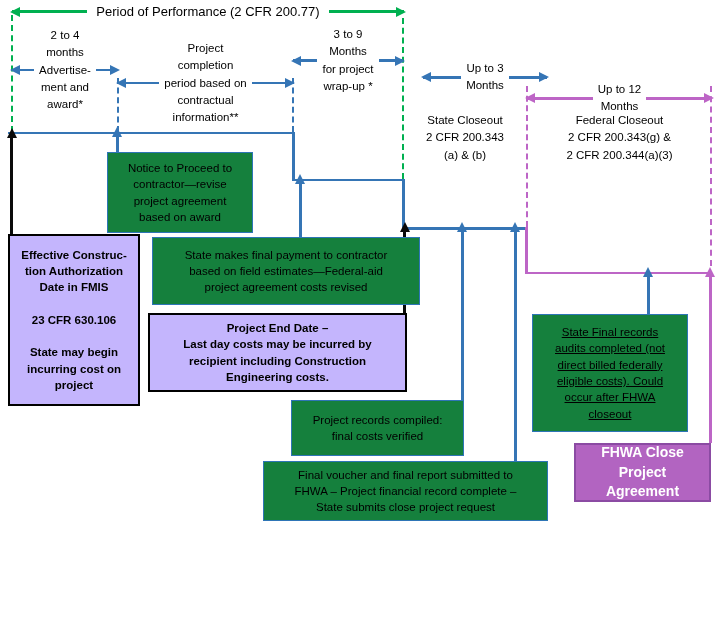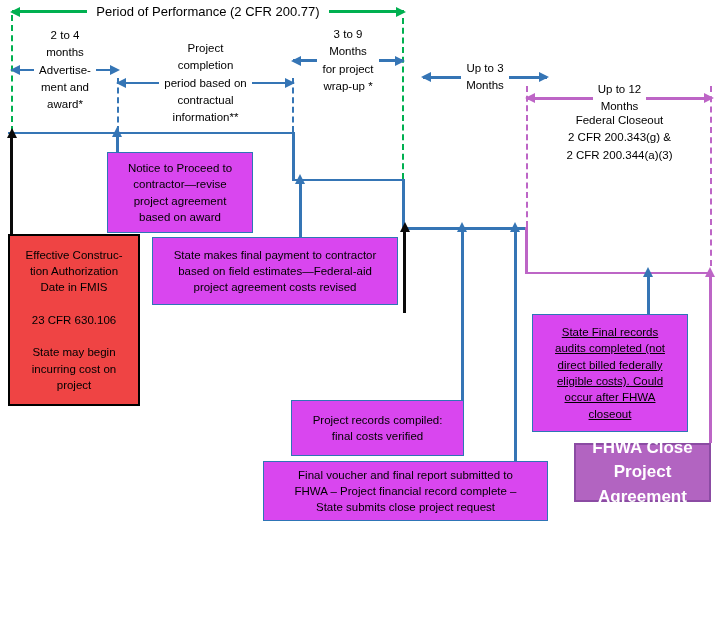--- a/index.html
+++ b/index.html
@@ -38,23 +38,23 @@
   .uparrow::before{
     content:"";position:absolute;top:-9px;left:50%;transform:translateX(-50%);
     border-left:5.5px solid transparent;border-right:5.5px solid transparent;
     border-bottom:10px solid var(--c);
   }
   
   .bx{
     position:absolute;box-sizing:border-box;display:flex;align-items:center;justify-content:center;
     text-align:center;white-space:pre-line;font-size:11.5px;line-height:1.42;padding:3px 5px;
   }
-  .bx.cyan{background:#d946ef;border:1.6px solid #2E75B6;}
-  .bx.greenfill{background:#ef4444;border:2.5px solid #000;font-weight:normal;}
-  .bx.purplefill{background:#B264C1;border:2px solid #8B4BA3;color:#fff;font-weight:bold;font-size:17px;}
+  .bx.cyan{background:#15803d;border:1.6px solid #2E75B6;}
+  .bx.greenfill{background:#c4b5fd;border:2.5px solid #000;font-weight:bold;}
+  .bx.purplefill{background:#B264C1;border:2px solid #8B4BA3;color:#fff;font-weight:bold;font-size:14px;}
   .bx.notes{text-align:left;justify-content:flex-start;font-size:12px;padding:8px 12px;line-height:1.5;}
 </style>
 </head>
 <body>
 
 <div class="canvas">
 
   <div class="seg c-green" style="left:12px;top:4px;width:392px;text-align:right;">
     <div class="arm head-l"></div>
     <div class="title-text">Period of Performance (2 CFR 200.77)</div>
@@ -104,20 +104,23 @@
     <div class="arm head-r"></div>
   </div>
 
   <div class="seg c-purple" style="left:527px;top:60px;width:185px;margin-top:21px;">
     <div class="arm head-l"></div>
     <div class="seg-label">Up to 12
 Months</div>
     <div class="arm head-r"></div>
   </div>
 
+  <div class="sub-label" style="left:403px;top:112px;width:124px;">State Closeout
+2 CFR 200.343
+(a) &amp; (b)</div>
   <div class="sub-label" style="left:527px;top:112px;width:185px;">Federal Closeout
 2 CFR 200.343(g) &amp;
 2 CFR 200.344(a)(3)</div>
 
   <div class="hline c-blue" style="left:8px;top:131.5px;width:286px;"></div>
   <div class="vline c-blue" style="left:292px;top:131.5px;height:49px;"></div>
   <div class="hline c-blue" style="left:292px;top:178.5px;width:112px;"></div>
   <div class="vline c-blue" style="left:402px;top:178.5px;height:51px;"></div>
   <div class="hline c-blue" style="left:402px;top:227px;width:125px;"></div>
 
@@ -145,26 +148,32 @@
 project</span>
   </div>
 
   <div class="bx cyan" style="left:107px;top:152px;width:146px;height:81px;">
     <span>Notice to Proceed to
 contractor—revise
 project agreement
 based on award</span>
   </div>
 
-  <div class="bx cyan" style="left:152px;top:237px;width:246px;height:68px;">
+  <div class="bx cyan" style="left:152px;top:237px;width:268px;height:68px;">
     <span>State makes final payment to contractor
 based on field estimates—Federal-aid
 project agreement costs revised</span>
   </div>
 
+  <div class="bx greenfill" style="left:148px;top:313px;width:259px;height:79px;">
+    <span>Project End Date –
+Last day costs may be incurred by
+recipient including Construction
+Engineering costs.</span>
+  </div>
 
   <div class="bx cyan" style="left:263px;top:461px;width:285px;height:60px;">
     <span>Final voucher and final report submitted to
 FHWA – Project financial record complete –
 State submits close project request</span>
   </div>
 
   <div class="bx cyan" style="left:291px;top:400px;width:173px;height:56px;">
     <span>Project records compiled:
 final costs verified</span>

